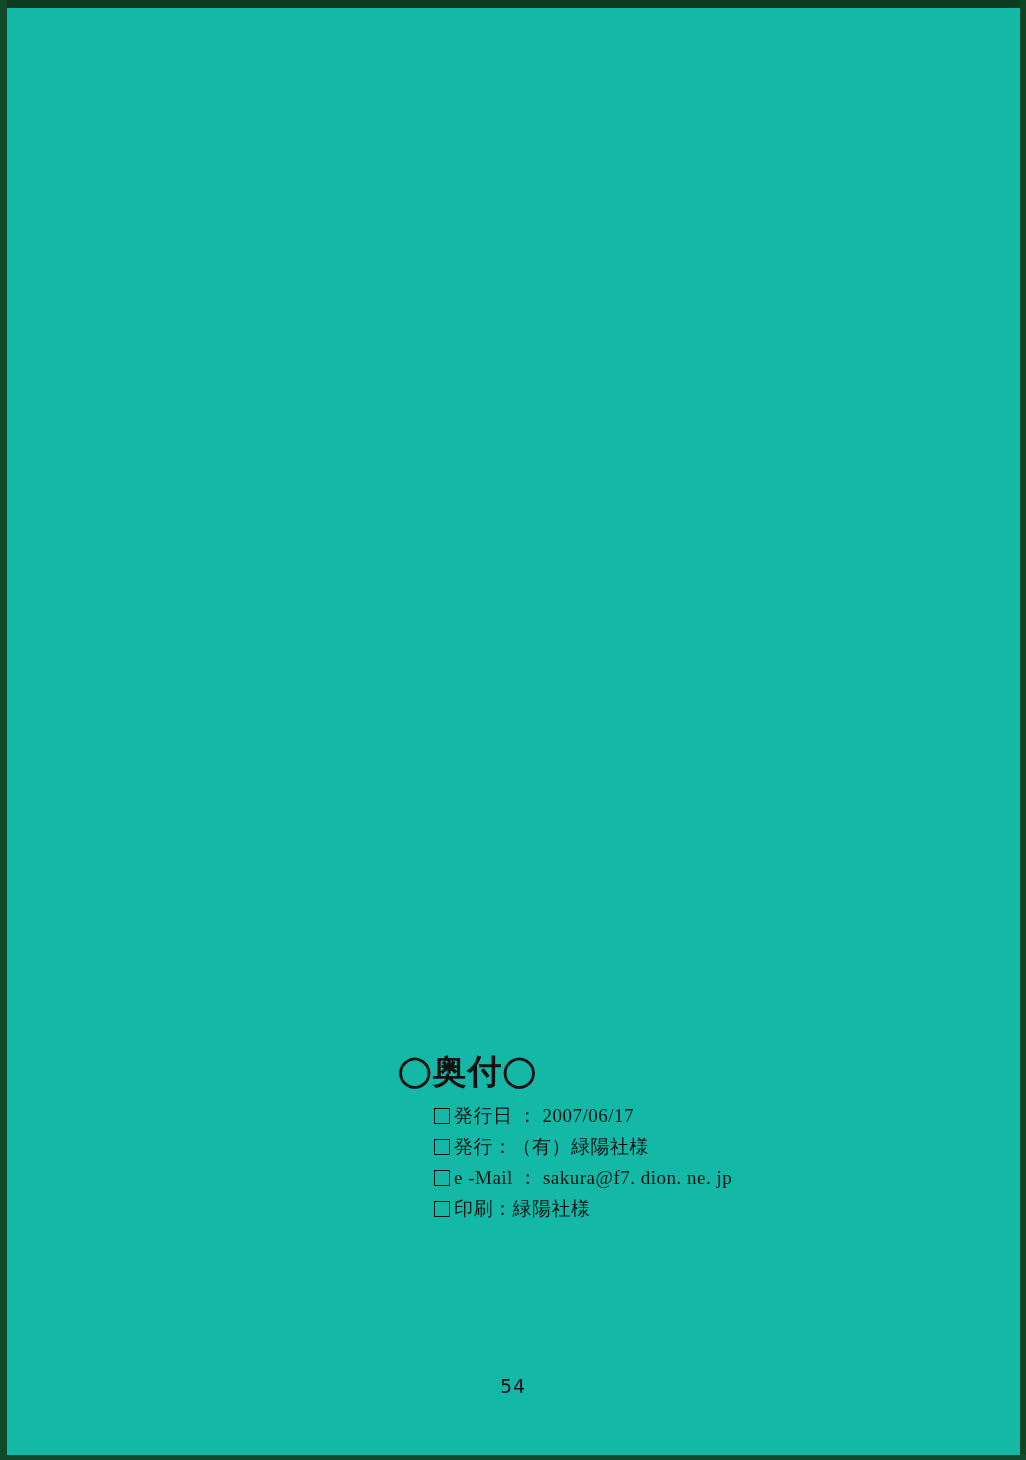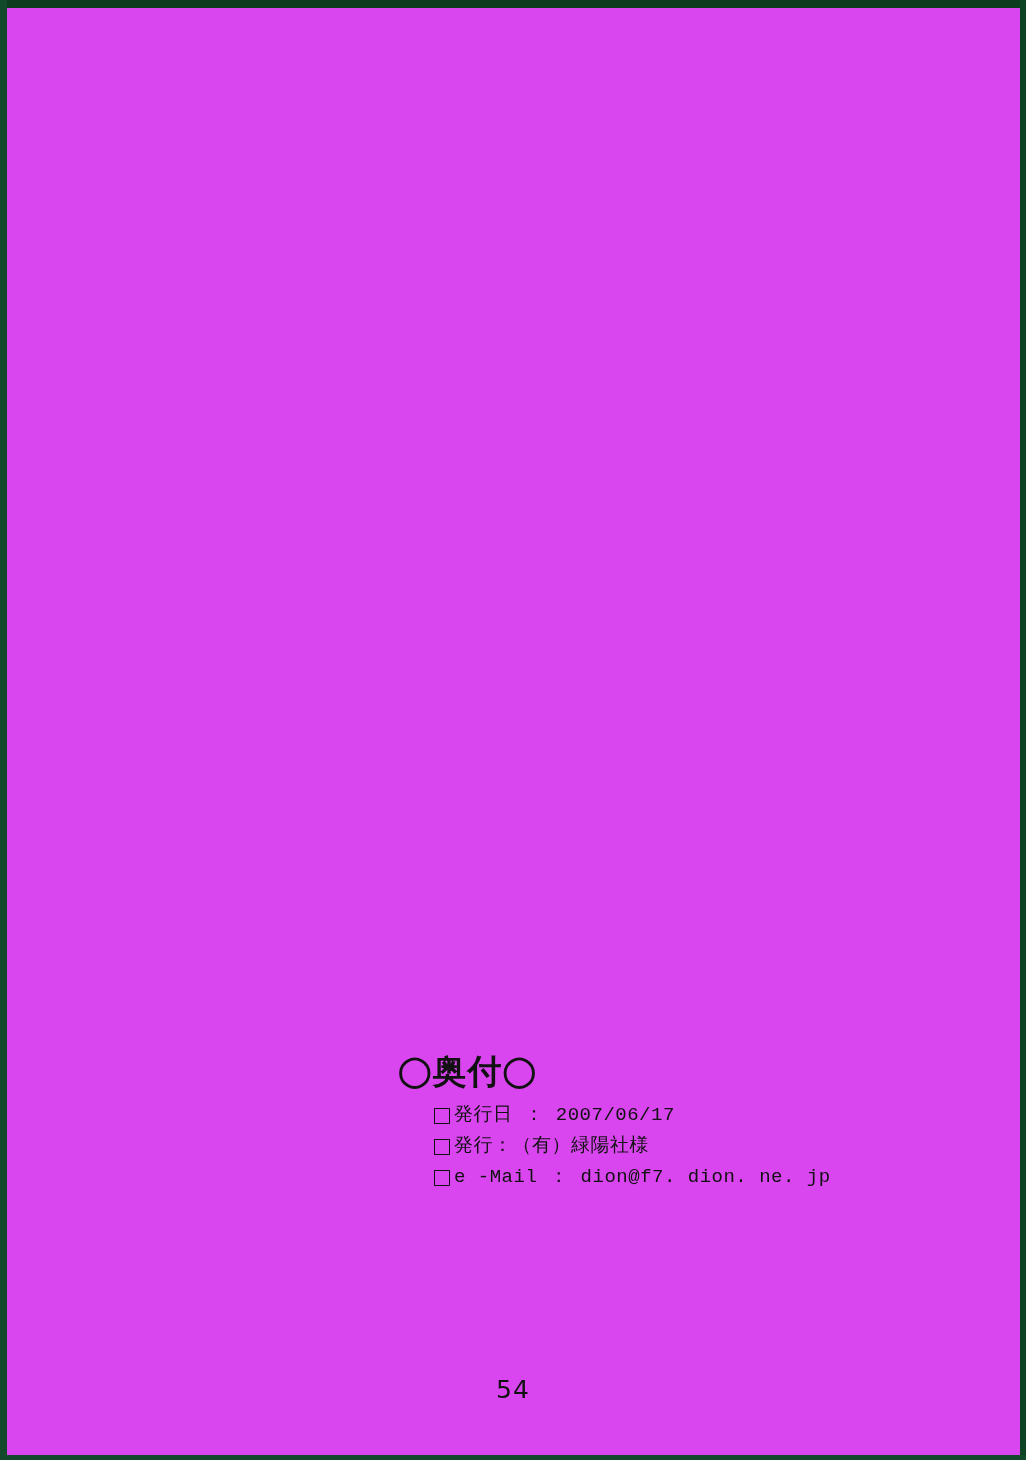--- a/index.html
+++ b/index.html
@@ -11,21 +11,21 @@
     height: 1460px;
     background: #ffffff;
     font-family: "Liberation Sans", sans-serif;
     color: #1a1a1a;
     position: relative;
     overflow: hidden;
   }
   .page {
     position: absolute;
     inset: 0;
-    background: #d946ef;
+    background: #14b8a6;
   }
   
   .edge-top {
     position: absolute;
     top: 0; left: 0;
     width: 1026px;
     height: 8px;
     background: #0d3b20;
   }
   .edge-left {
@@ -74,40 +74,40 @@
     margin: 0;
     padding: 0;
   }
   .colophon-list li {
     display: flex;
     align-items: center;
     font-size: 19px;
     line-height: 31px;
     white-space: nowrap;
     color: #111;
-    font-family: Liberation Mono, monospace;
+    font-family: Liberation Serif, serif;
     letter-spacing: 0.5px;
     padding-left: 36px;
   }
   .bullet-square {
     display: inline-block;
     width: 14px;
     height: 14px;
     border: 1.6px solid #111;
     margin-right: 4px;
     flex: 0 0 auto;
     background: transparent;
   }
   .page-number {
     position: absolute;
     left: 0;
     top: 1375px;
     width: 1026px;
     text-align: center;
-    font-size: 25px;
+    font-size: 19px;
     font-family: "DejaVu Sans", sans-serif;
     color: #111;
     letter-spacing: 1px;
   }
 </style>
 </head>
 <body>
 
 <div class="page">
 
@@ -126,21 +126,25 @@
       <li>
         <span class="bullet-square"></span>
         <span>発行日 ： 2007/06/17</span>
       </li>
       <li>
         <span class="bullet-square"></span>
         <span>発行：（有）緑陽社様</span>
       </li>
       <li>
         <span class="bullet-square"></span>
-        <span>e -Mail ： dion@f7. dion. ne. jp</span>
+        <span>e -Mail ： sakura@f7. dion. ne. jp</span>
+      </li>
+      <li>
+        <span class="bullet-square"></span>
+        <span>印刷：緑陽社様</span>
       </li>
     </ul>
 
   </div>
 
   <div class="page-number">54</div>
 
 </div>
 
 </body></html>

